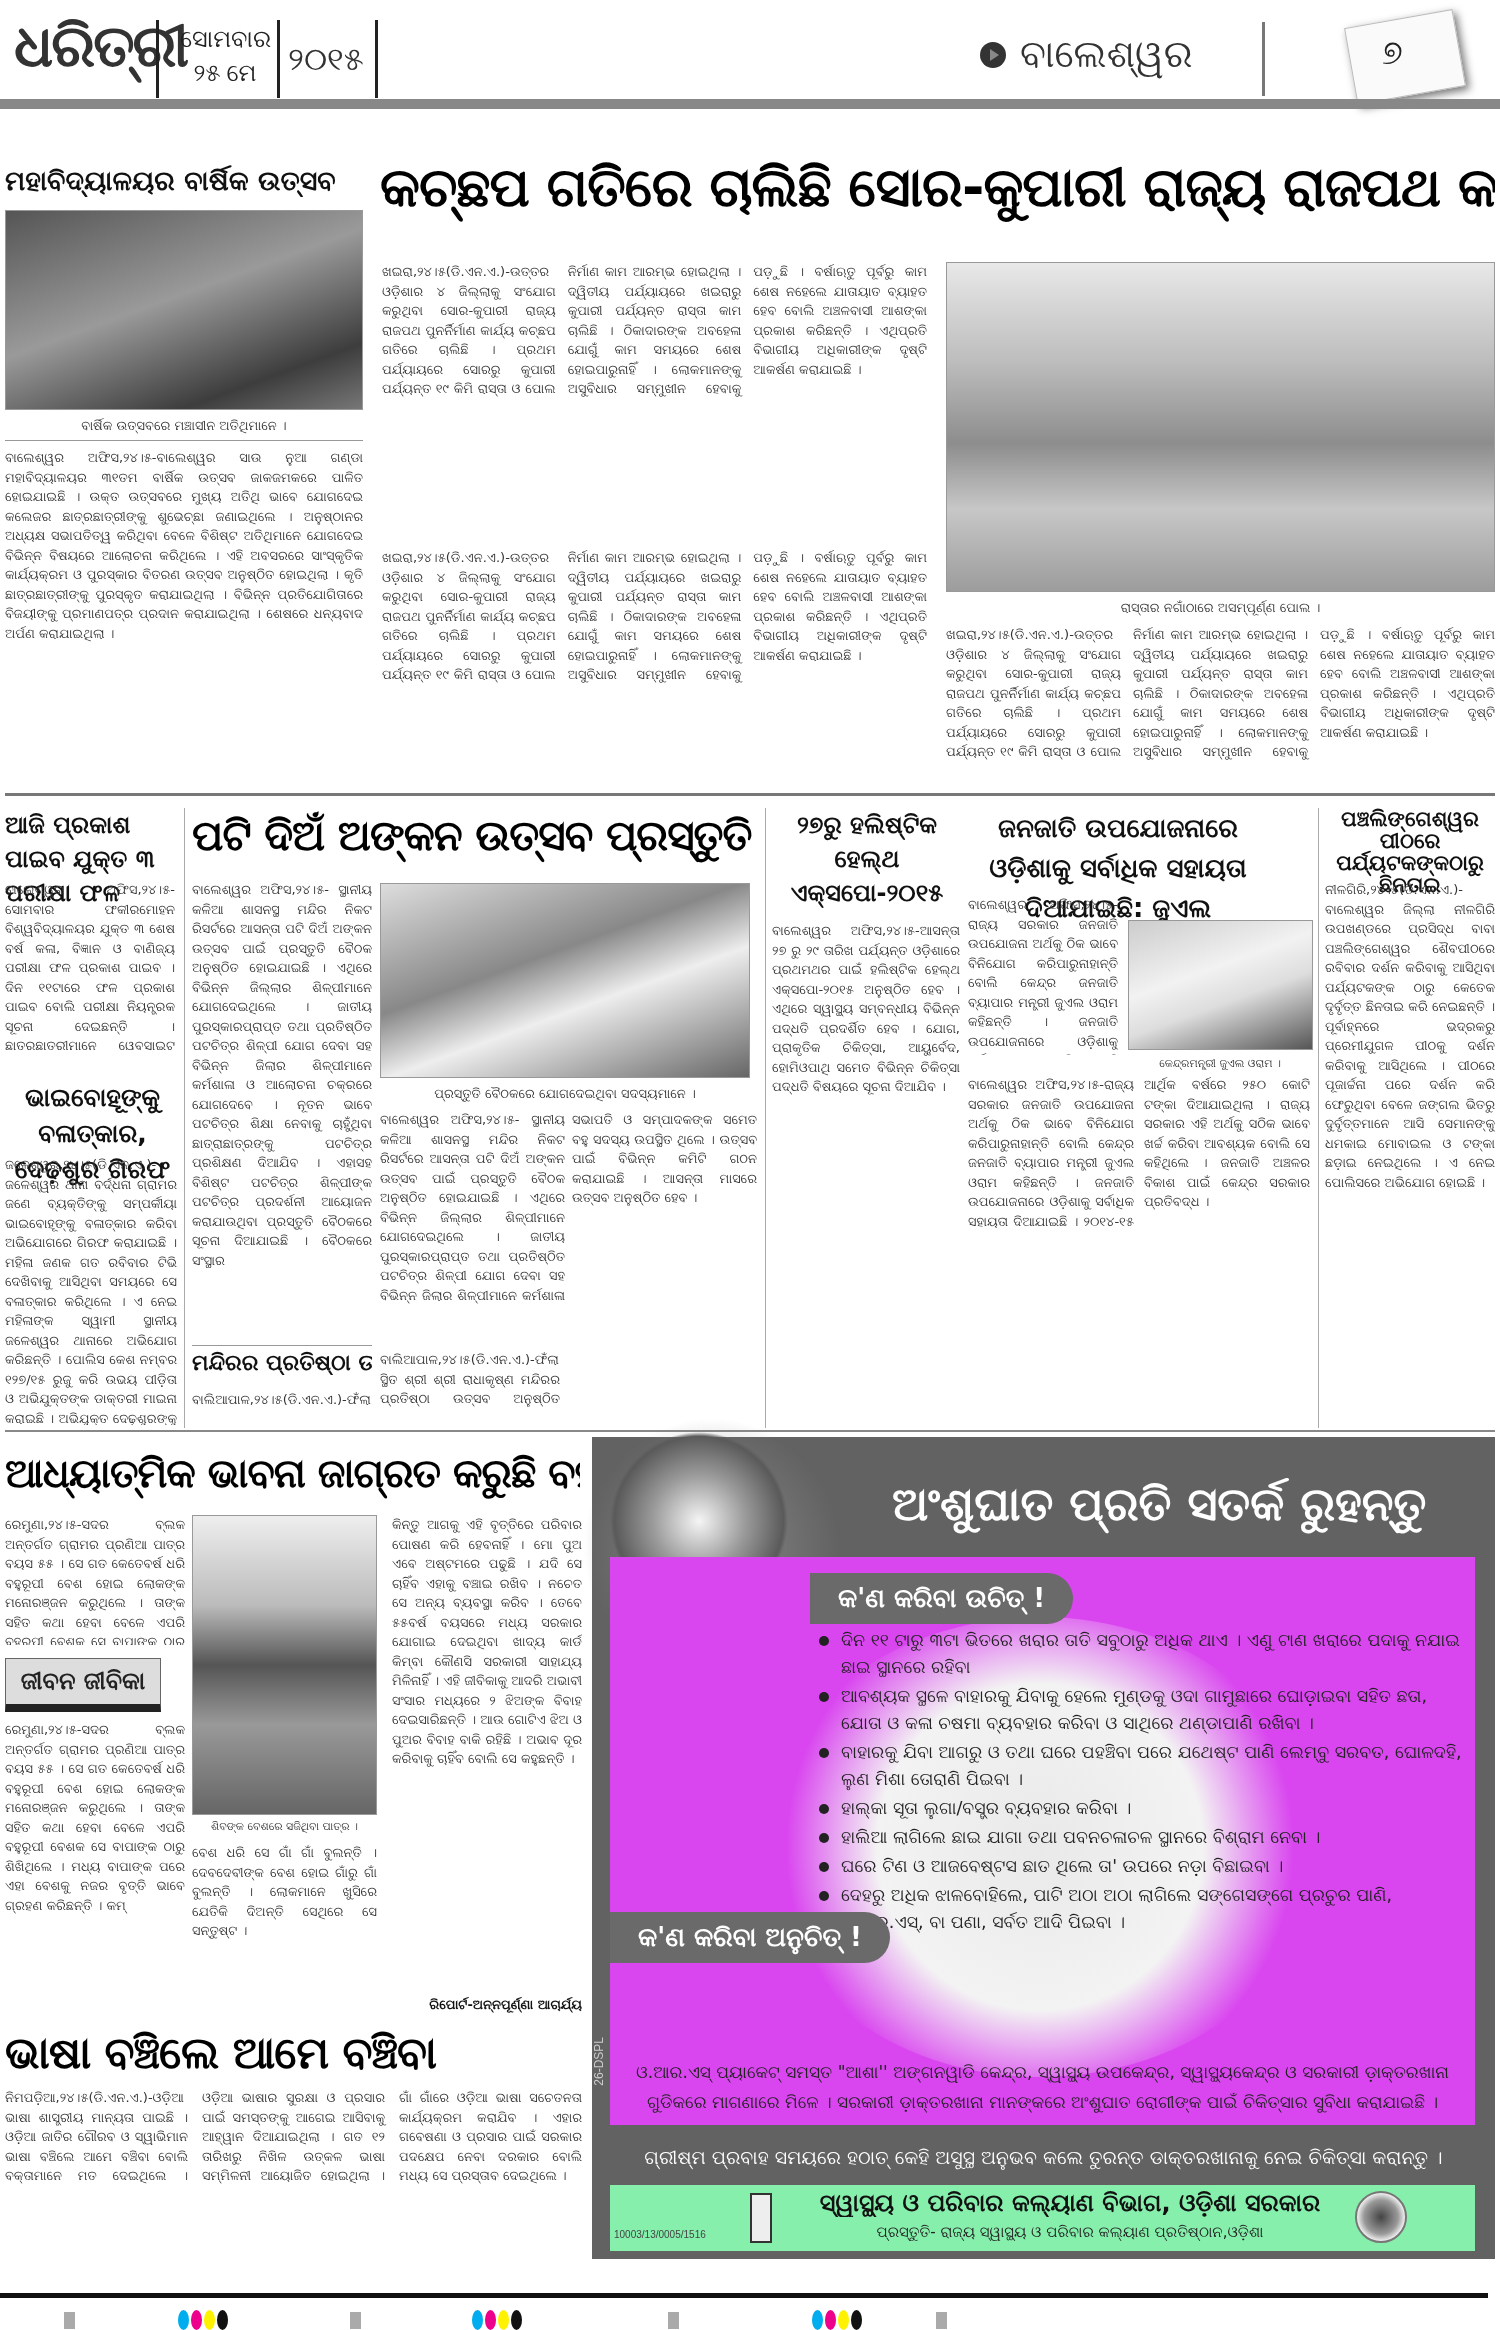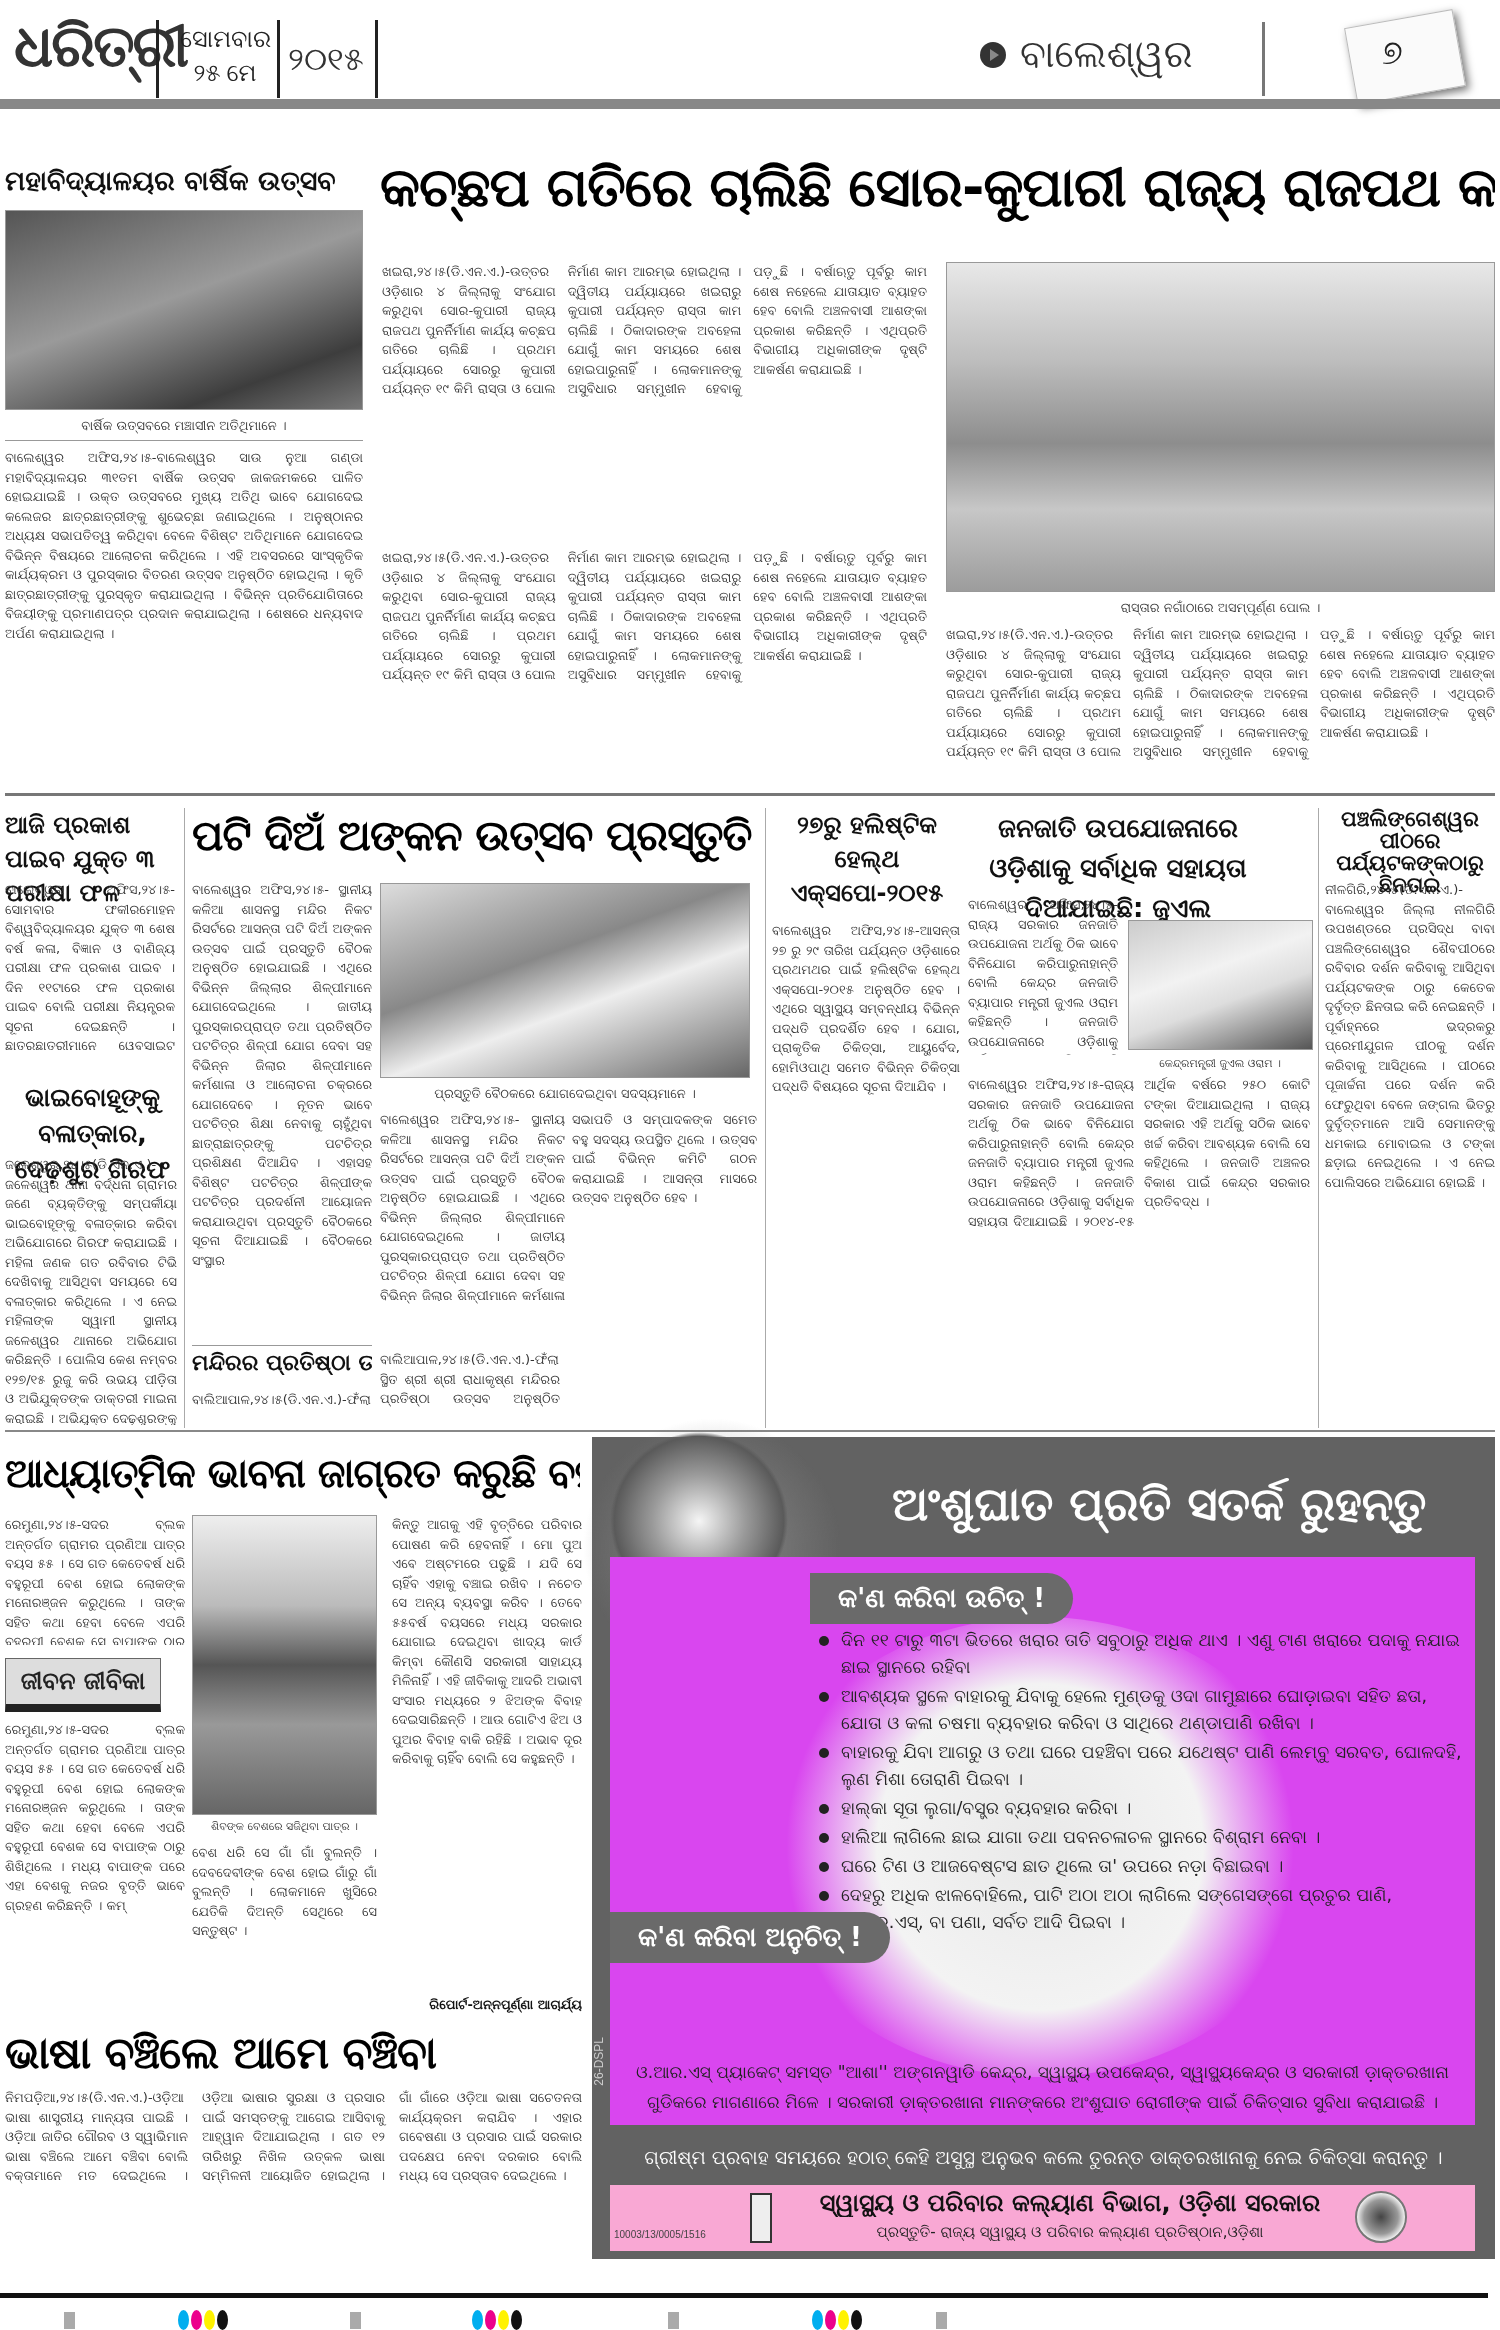--- a/index.html
+++ b/index.html
@@ -42,21 +42,21 @@
   .ad-title { left: 300px; top: 40px; font-size: 46px; font-weight: bold; color: #fff; white-space: nowrap; }
   .ad-sun { left: -10px; top: -20px; width: 260px; height: 260px; border-radius: 50%; background: radial-gradient(circle at 45% 40%, #f5f5f5 0%, #9a9a9a 22%, #5a5a5a 40%, transparent 42%), radial-gradient(circle, #888 0%, transparent 70%); }
   .ad-panel { left: 18px; top: 120px; width: 865px; height: 568px; background: #d946ef; }
   .ad-panel-sun { left: 150px; top: 60px; width: 560px; height: 460px; border-radius: 50%; background: radial-gradient(circle, #e9e9e9 0%, #f3f3f3 45%, transparent 70%); }
   .ribbon { background: #6a6a6a; color: #fff; font-weight: bold; font-size: 26px; padding: 10px 28px; white-space: nowrap; border-radius: 0 40px 40px 0; }
   .ad-list { list-style: none; font-size: 17.5px; line-height: 27px; color: #222; }
   .ad-list li { position: relative; padding-left: 26px; margin-bottom: 2px; }
   .ad-list li::before { content: ""; position: absolute; left: 4px; top: 9px; width: 10px; height: 10px; border-radius: 50%; background: #222; }
   .ad-note { font-size: 17px; line-height: 30px; text-align: center; color: #222; }
   .ad-strip { left: 0; top: 695px; width: 903px; height: 50px; color: #fff; font-size: 19px; text-align: center; line-height: 50px; white-space: nowrap; }
-  .ad-footer { left: 18px; top: 748px; width: 865px; height: 66px; background: #f9a8d4; }
+  .ad-footer { left: 18px; top: 748px; width: 865px; height: 66px; background: #86efac; }
   .ad-side { left: 0px; top: 600px; width: 18px; color: #ccc; font-size: 12px; writing-mode: vertical-rl; transform: rotate(180deg); }
 
   .bottom-rule { left: 0; top: 2293px; width: 1488px; height: 5px; background: #111; }
   .reg { width: 11px; height: 20px; border-radius: 50%; }
   .gray-block { width: 11px; height: 17px; background: #aaa; }
 </style>
 </head>
 <body>
 
 <div class="abs masthead">

